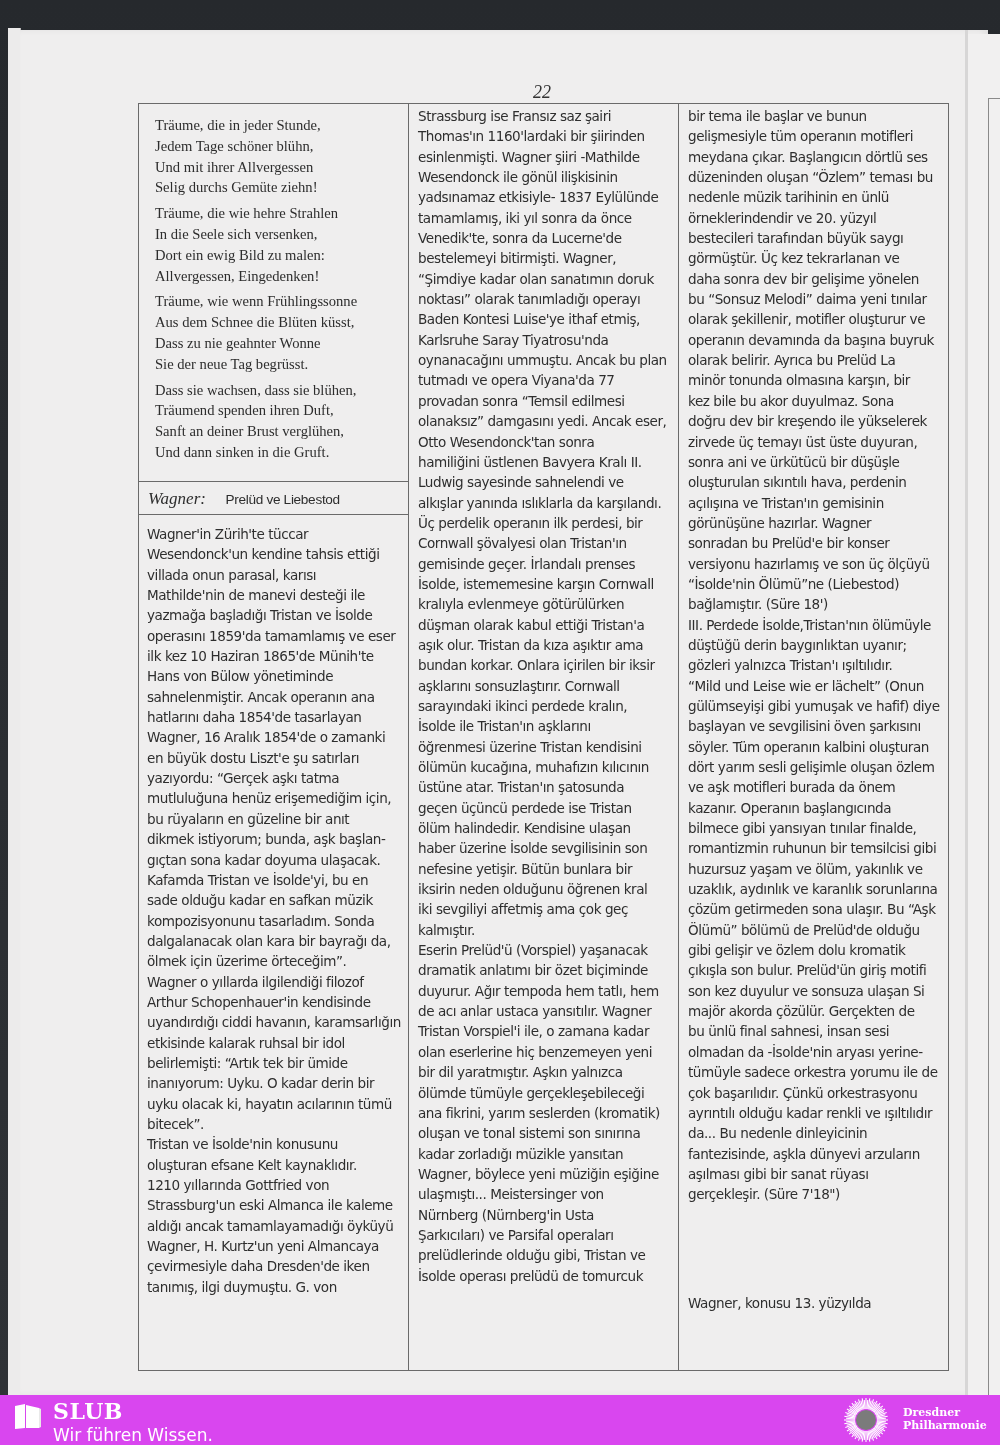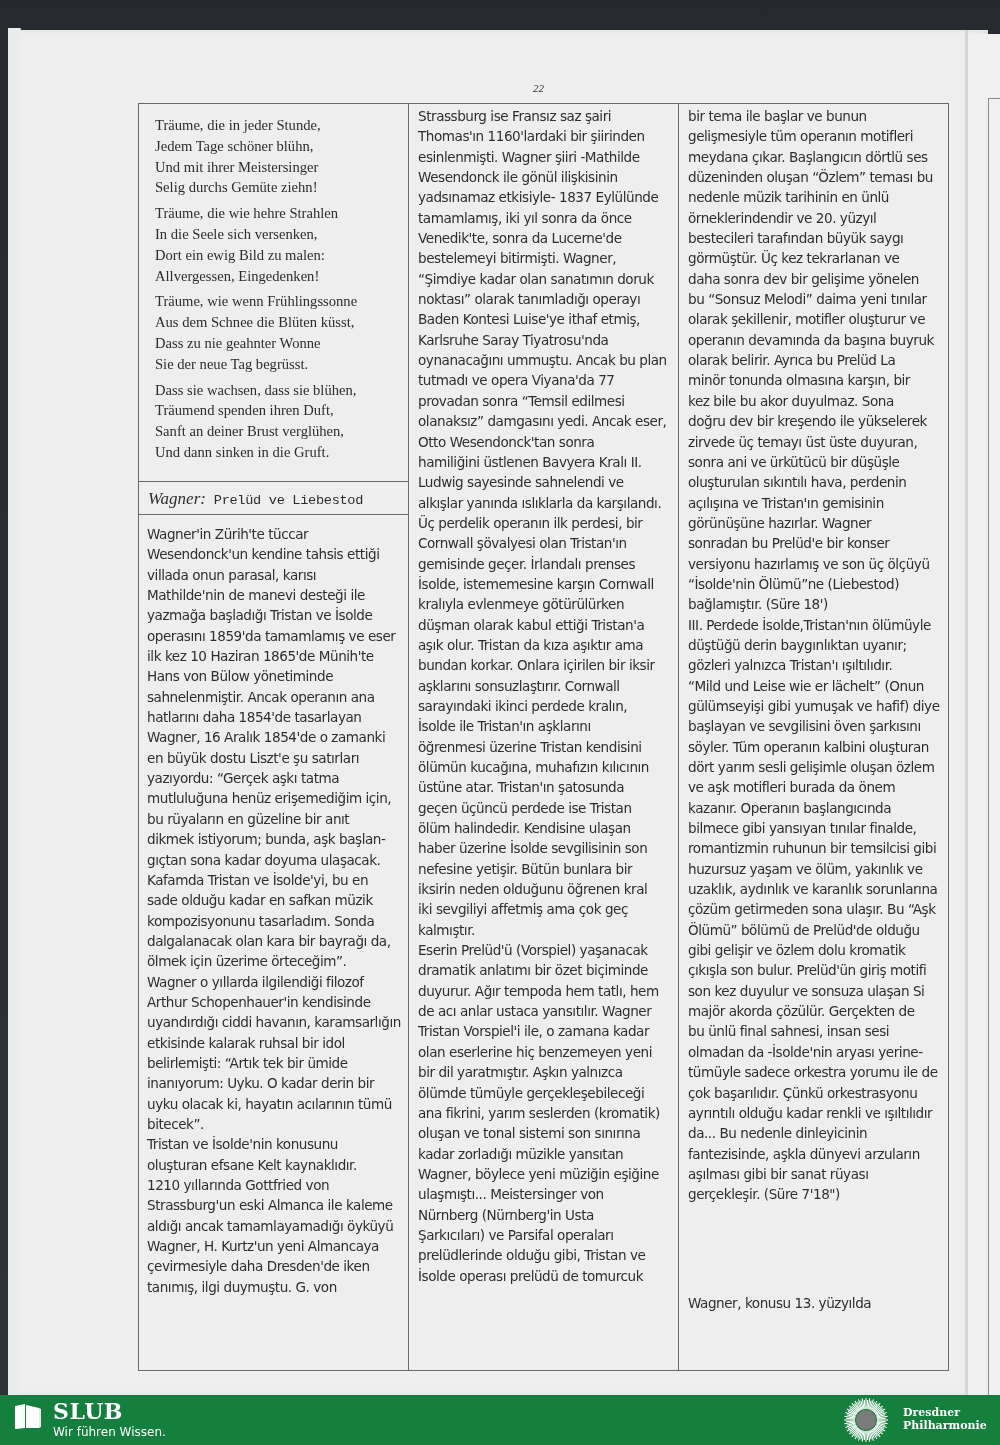--- a/index.html
+++ b/index.html
@@ -29,21 +29,21 @@
     position: absolute; left: 968px; top: 34px; width: 32px; height: 1361px;
     background: #f1f0f0;
   }
   .next-page .frame {
     position: absolute; left: 20px; top: 64px; width: 20px; height: 1300px;
     border-left: 1px solid #8a8a8a; border-top: 1px solid #8a8a8a;
   }
   .page-number {
     position: absolute; left: 533px; top: 82px;
     font-family: "Liberation Serif", serif; font-style: italic;
-    font-size: 11px; color: #333;
+    font-size: 18px; color: #333;
   }
   .grid {
     position: absolute; left: 138px; top: 103px; width: 811px; height: 1268px;
     border: 1px solid #6a6a6a; box-sizing: border-box;
   }
   .col {
     position: absolute; top: 103px; height: 1268px; box-sizing: border-box;
   }
   .col-1 { left: 138px; width: 270px; }
   .col-2 { left: 408px; width: 270px; border-left: 1px solid #6a6a6a; }
@@ -61,42 +61,42 @@
   .section-head {
     position: absolute; left: 0; width: 100%; box-sizing: border-box;
     border-top: 1px solid #6a6a6a; border-bottom: 1px solid #6a6a6a;
     padding: 0 10px; height: 34px; line-height: 34px; white-space: nowrap;
     color: #2d2d2d;
   }
   .section-head .composer {
     font-family: "Liberation Serif", serif; font-style: italic; font-size: 17px;
   }
   .section-head .work {
-    font-family: Liberation Mono, monospace; font-size: 13.6px; letter-spacing: -0.3px;
+    font-family: Liberation Sans, sans-serif; font-size: 13.6px; letter-spacing: -0.3px; margin-left: 16px;
   }
   .prose {
     position: absolute; left: 9px; width: 262px;
     font-family: "DejaVu Sans", sans-serif; font-size: 13.55px; color: #2e2e2e;
     line-height: 20.35px; letter-spacing: -0.45px;
   }
   .prose div { white-space: nowrap; }
 
   .footer {
     position: absolute; left: 0; top: 1395px; width: 1000px; height: 50px;
-    background: #15803d;
+    background: #d946ef;
   }
   .slub-logo { position: absolute; left: 13px; top: 7px; width: 30px; height: 28px; }
   .slub-name {
     position: absolute; left: 53px; top: 3px;
     font-family: "DejaVu Serif", serif; font-weight: bold; font-size: 22px; color: #fff;
     letter-spacing: 0.5px;
   }
   .slub-tagline {
     position: absolute; left: 53px; top: 30px;
-    font-family: "DejaVu Sans", sans-serif; font-size: 12px; color: #fff;
+    font-family: "DejaVu Sans", sans-serif; font-size: 17px; color: #fff;
   }
   .dp-logo { position: absolute; left: 842px; top: 1px; width: 48px; height: 48px; }
   .dp-name {
     position: absolute; left: 903px; top: 11px;
     font-family: "DejaVu Serif", serif; font-weight: bold; font-size: 11px; color: #fff;
     line-height: 13px;
   }
 </style>
 </head>
 <body>
@@ -112,21 +112,21 @@
 
 <div class="page-number">22</div>
 
 <div class="grid"></div>
 
 <div class="col col-1">
   <div class="poem" id="poem">
       <div class="stanza">
         <div>Träume, die in jeder Stunde,</div>
         <div>Jedem Tage schöner blühn,</div>
-        <div>Und mit ihrer Meistersinger</div>
+        <div>Und mit ihrer Allvergessen</div>
         <div>Selig durchs Gemüte ziehn!</div>
       </div>
       <div class="stanza">
         <div>Träume, die wie hehre Strahlen</div>
         <div>In die Seele sich versenken,</div>
         <div>Dort ein ewig Bild zu malen:</div>
         <div>Allvergessen, Eingedenken!</div>
       </div>
       <div class="stanza">
         <div>Träume, wie wenn Frühlingssonne</div>

